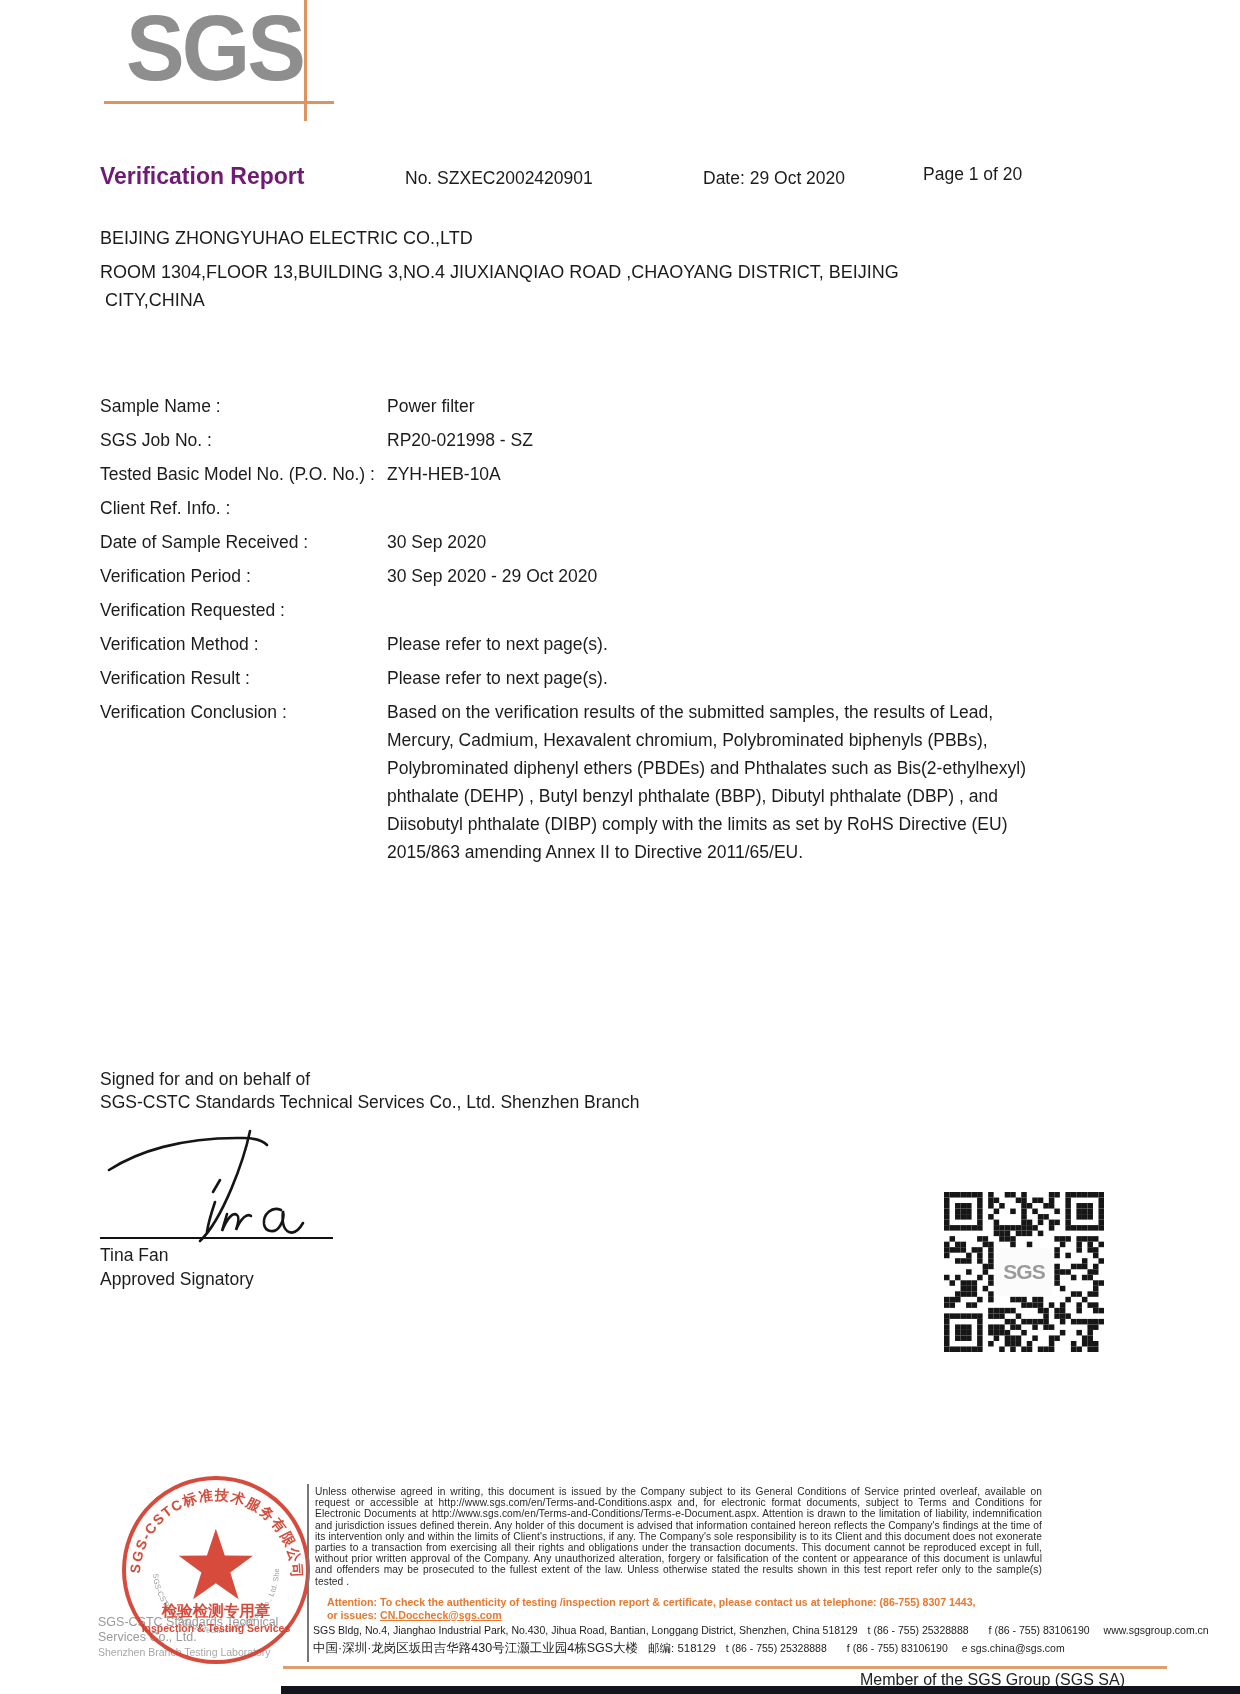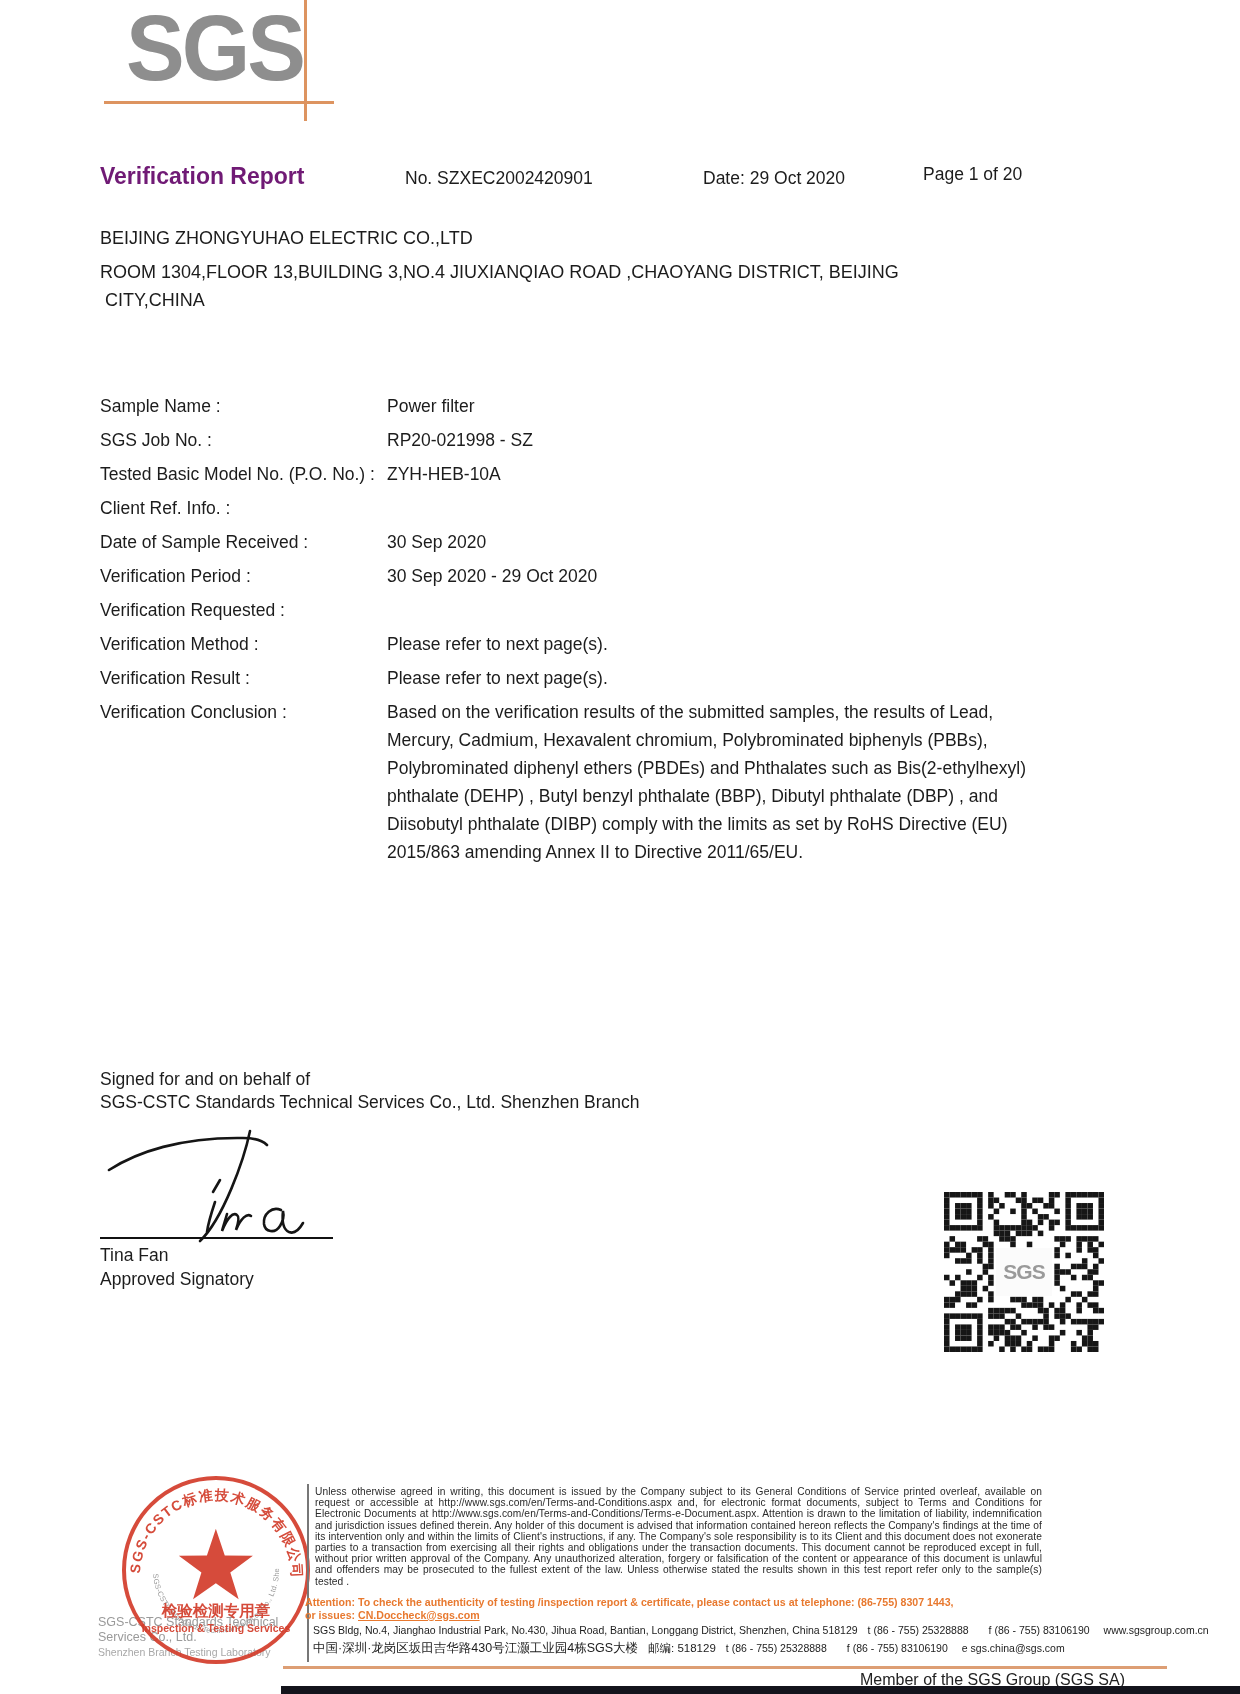--- a/index.html
+++ b/index.html
@@ -64,21 +64,21 @@
   .gray-co .l2{font-size:10.5px;color:#a8a8a8;}
   .stamp-svg{left:118px;top:1472px;}
   .footer-vline{left:307px;top:1484px;width:2px;height:178px;background:#777;}
 
   .disclaimer{
     left:315px;top:1486px;width:727px;
     font-size:10.2px;line-height:11.2px;color:#2a2a2a;
     text-align:justify;letter-spacing:0.1px;
   }
   .attention{
-    left:305px;top:1596px;width:740px;
+    left:327px;top:1596px;width:740px;
     font-size:10.6px;line-height:12.5px;font-weight:bold;color:#e8792f;
   }
   .attention .email{text-decoration:underline;}
 
   .addr-block{left:313px;top:1624px;width:830px;font-size:10.5px;color:#1c1c1c;text-align:right;}
   .addr-row{display:flex;align-items:baseline;white-space:nowrap;margin-bottom:4px;}
   .addr-row .a-main{margin-right:10px;}
   .addr-row .a-zip{font-size:11.5px;margin-right:10px;}
   .addr-row .a-t{margin-right:20px;}
   .addr-row .a-f{margin-right:14px;}

